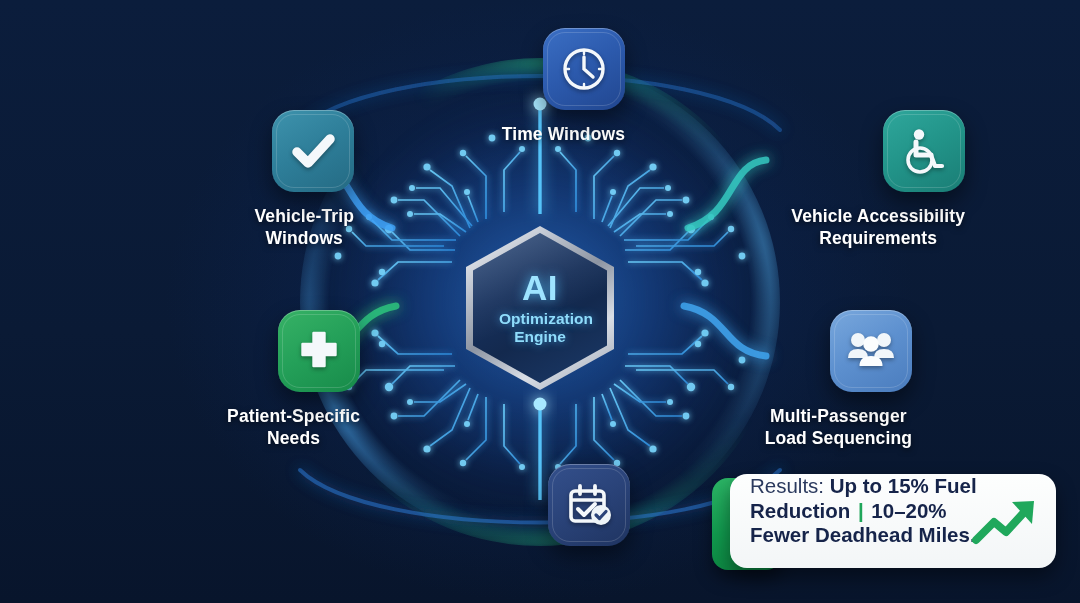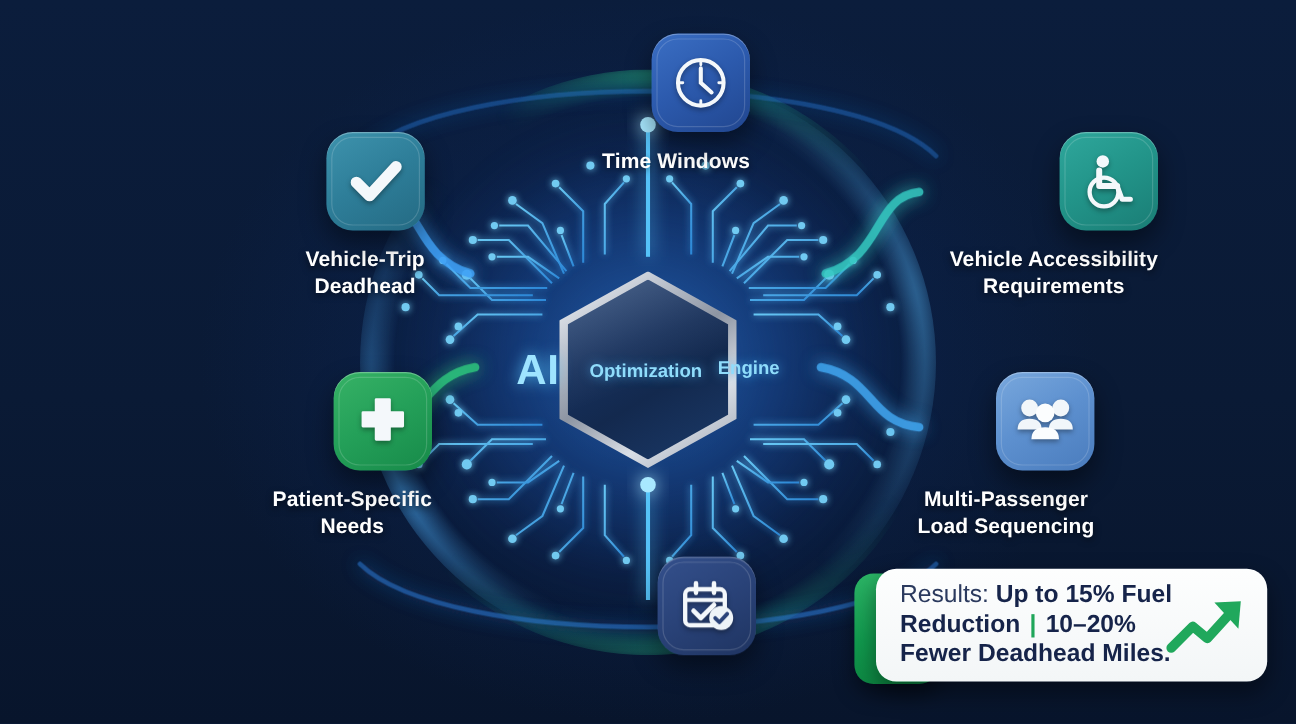--- a/index.html
+++ b/index.html
@@ -55,38 +55,38 @@
   .t-darkblue{background:linear-gradient(150deg,#34508c 0%,#2a4379 48%,#1f3461 100%);}
 
   
   #hub{position:absolute;left:466px;top:226px;width:148px;height:164px;}
   .hex{position:absolute;inset:0;
     clip-path:polygon(50% 0%,100% 25%,100% 75%,50% 100%,0% 75%,0% 25%);}
   .hex-rim{background:linear-gradient(145deg,#fdfdfe 0%,#c6ccd6 22%,#8d95a3 48%,#d9dee6 72%,#9aa2b0 100%);
     filter:drop-shadow(0 6px 16px rgba(0,0,0,0.5));}
   .hex-inner{inset:7px;background:linear-gradient(150deg,#1e3f72 0%,#16305c 35%,#13294e 60%,#1b3a69 100%);}
   .hex-gloss{inset:7px;background:linear-gradient(158deg, rgba(255,255,255,0.22) 0%, rgba(255,255,255,0.05) 38%, rgba(255,255,255,0) 55%);}
-  .hub-text{position:absolute;inset:0;display:flex;flex-direction:row;
-    align-items:center;justify-content:center;gap:13px;}
+  .hub-text{position:absolute;inset:0;display:flex;flex-direction:column;
+    align-items:center;justify-content:center;}
   .hub-ai{color:#9ee4ff;font-size:35px;font-weight:bold;line-height:1;
     letter-spacing:.5px;text-shadow:0 0 12px rgba(90,200,255,0.85);}
   .hub-l2{color:#8fdcfb;font-size:15.5px;font-weight:bold;line-height:1.18;margin-top:5px;
     text-shadow:0 0 9px rgba(80,190,255,0.7);margin-left:12px;}
   .hub-l3{color:#8fdcfb;font-size:15.5px;font-weight:bold;line-height:1.18;
     text-shadow:0 0 9px rgba(80,190,255,0.7);}
 
   
   #results{position:absolute;left:712px;top:474px;width:344px;height:98px;}
   .res-accent{position:absolute;left:0;top:4px;width:70px;height:92px;border-radius:16px;
     background:linear-gradient(170deg,#2cb566 0%,#119a4e 55%,#0c8440 100%);
     box-shadow:0 8px 18px rgba(0,0,0,0.45);}
   .res-card{position:absolute;left:18px;top:0;width:326px;height:94px;border-radius:17px;
     background:linear-gradient(180deg,#fdfefe 0%,#f3f6f7 100%);
     box-shadow:0 9px 20px rgba(0,0,0,0.42);
-    display:flex;align-items:center;}
+    display:flex;}
   .res-text{padding-left:20px;font-size:20.5px;line-height:1.2;color:#16244a;
     max-width:232px;}
   .res-lead{font-weight:normal;color:#2b3a5e;}
   .res-strong{font-weight:bold;color:#16244a;}
   .res-sep{color:#1fa65a;font-weight:bold;padding:0 2px;}
   .res-arrow{position:absolute;right:14px;top:20px;width:72px;height:54px;}
 </style>
 </head>
 <body>
 
@@ -242,21 +242,21 @@
     </g>
   </svg>
 
   <div class="node" style="left:188px;top:110px;width:166px;">
     <div class="tile t-teal">
       <svg viewBox="0 0 52 52">
         <path d="M10 27 L21 38 L43 14" stroke="#f4f8fb" stroke-width="9.5" fill="none" stroke-linecap="round" stroke-linejoin="round"></path>
       </svg>
     </div>
     <div class="label">Vehicle-Trip
-Deadhead</div>
+Windows</div>
   </div>
 
   <div class="node" style="left:455px;top:28px;width:170px;">
     <div class="tile t-blue">
       <svg viewBox="0 0 52 52">
         <circle cx="26" cy="26" r="19" stroke="#f4f8fb" stroke-width="3.4" fill="none"></circle>
         <path d="M26 14 L26 26 L35 34" stroke="#f4f8fb" stroke-width="3.4" fill="none" stroke-linecap="round"></path>
         <path d="M26 8.5 L26 11 M26 41 L26 43.5 M8.5 26 L11 26 M41 26 L43.5 26" stroke="#f4f8fb" stroke-width="2.4" stroke-linecap="round"></path>
       </svg>
     </div>

